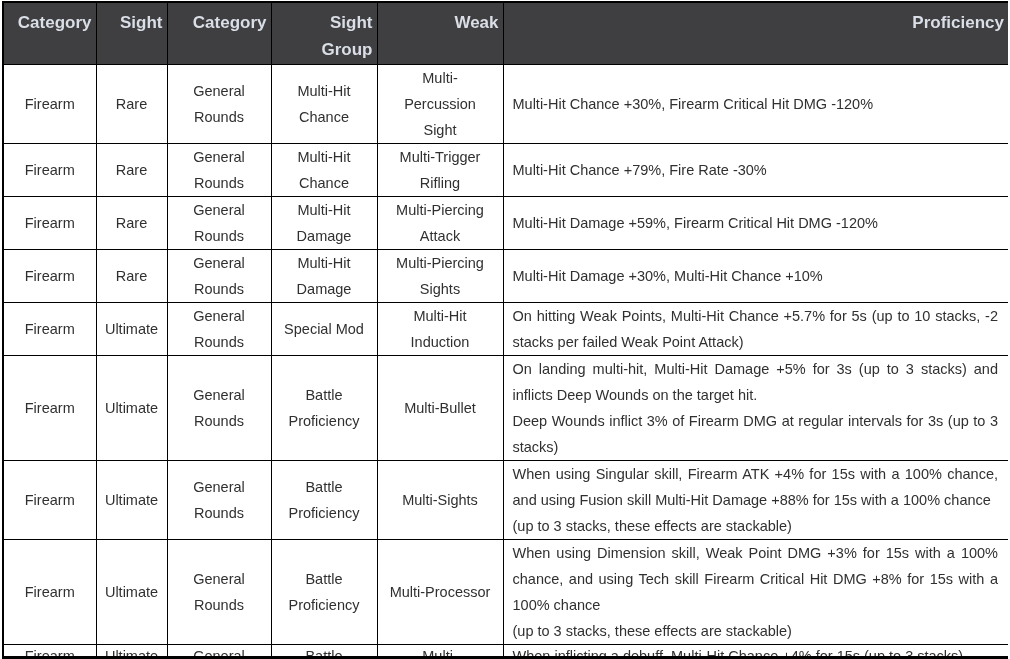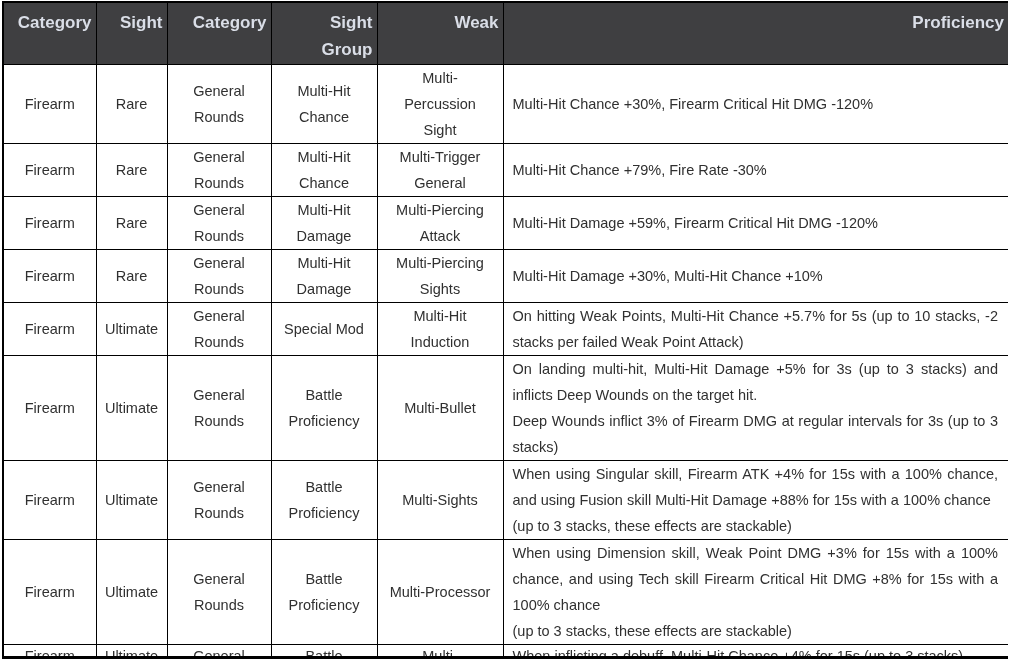--- a/index.html
+++ b/index.html
@@ -95,21 +95,21 @@
         <td>General Rounds</td>
         <td class="col-modgroup">Multi-Hit Chance</td>
         <td class="col-name">Multi-Percussion Sight</td>
         <td class="col-desc">Multi-Hit Chance +30%, Firearm Critical Hit DMG -120%</td>
       </tr>
       <tr>
         <td>Firearm</td>
         <td>Rare</td>
         <td>General Rounds</td>
         <td class="col-modgroup">Multi-Hit Chance</td>
-        <td class="col-name">Multi-Trigger General</td>
+        <td class="col-name">Multi-Trigger Rifling</td>
         <td class="col-desc">Multi-Hit Chance +79%, Fire Rate -30%</td>
       </tr>
       <tr>
         <td>Firearm</td>
         <td>Rare</td>
         <td>General Rounds</td>
         <td class="col-modgroup">Multi-Hit Damage</td>
         <td class="col-name">Multi-Piercing Attack</td>
         <td class="col-desc">Multi-Hit Damage +59%, Firearm Critical Hit DMG -120%</td>
       </tr>

